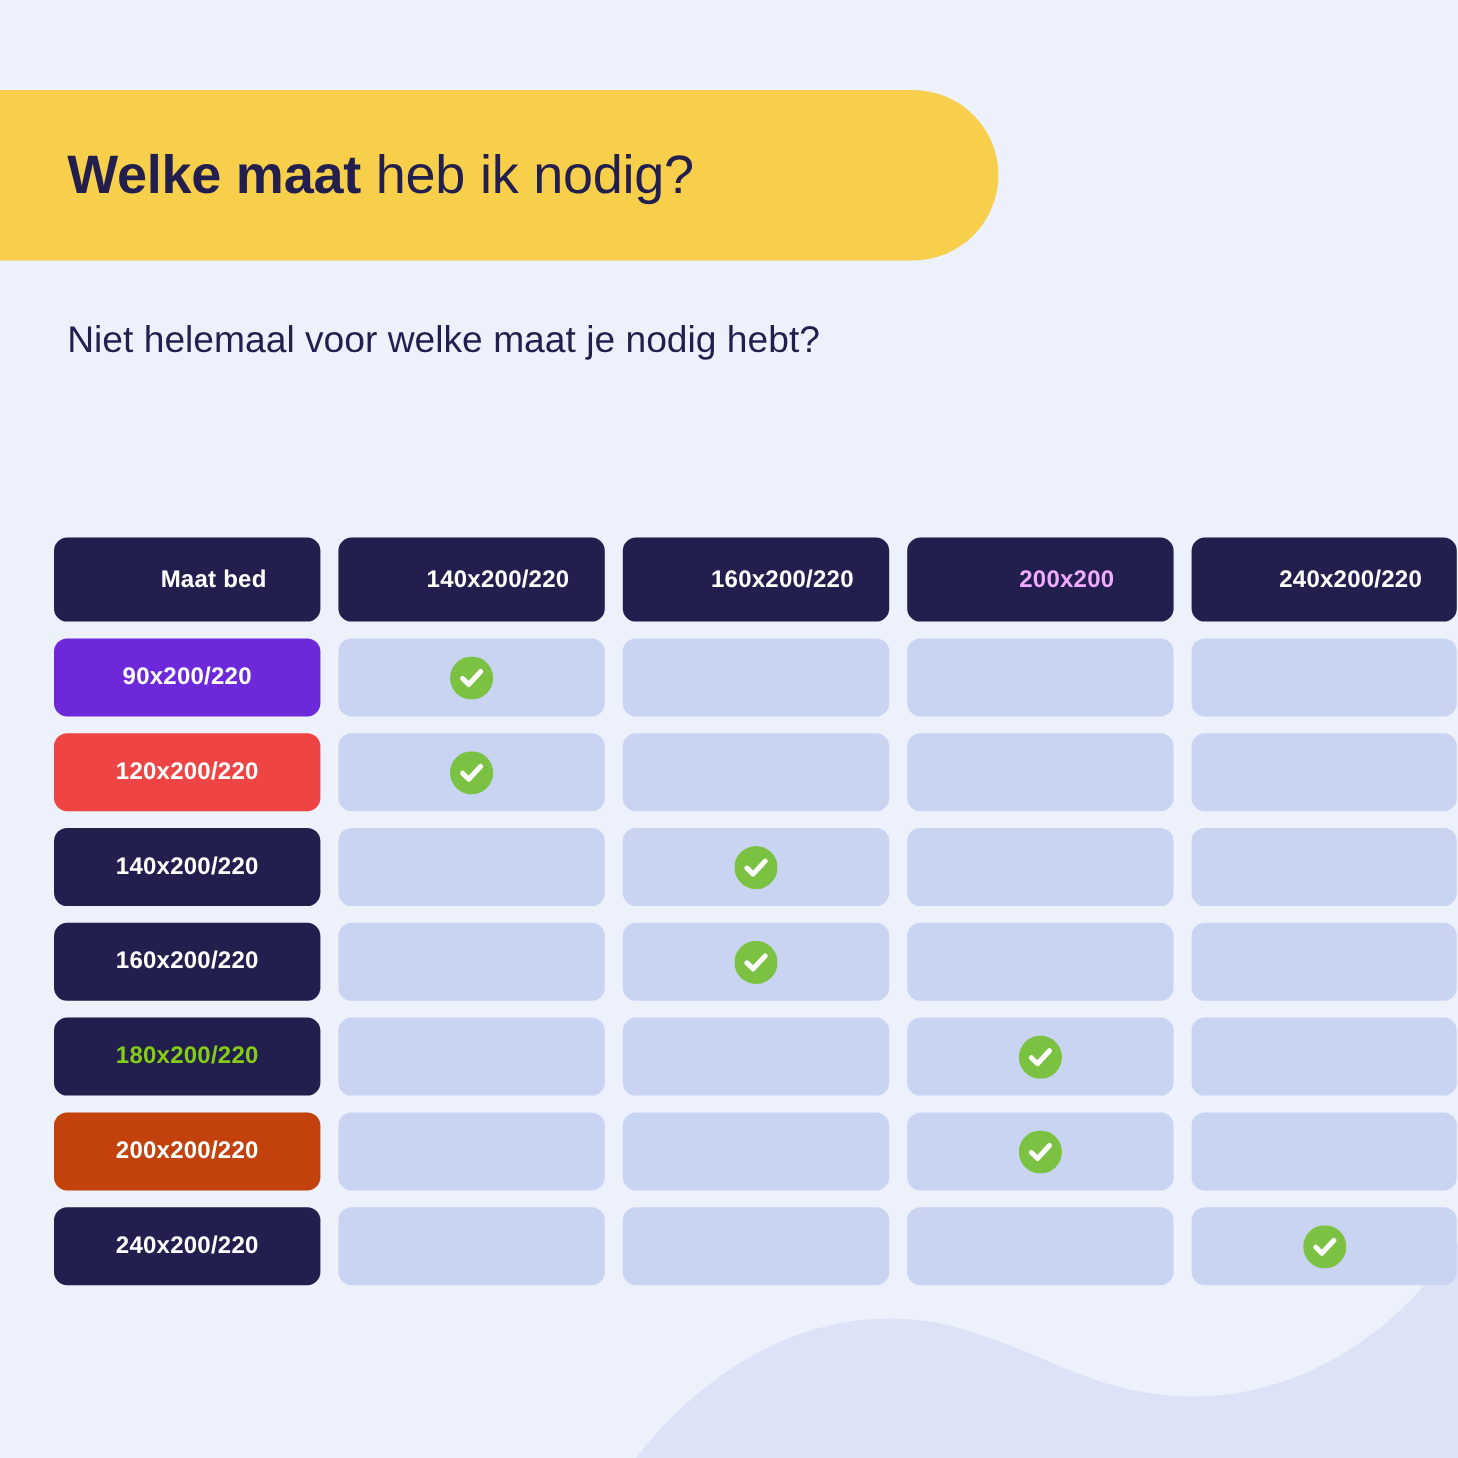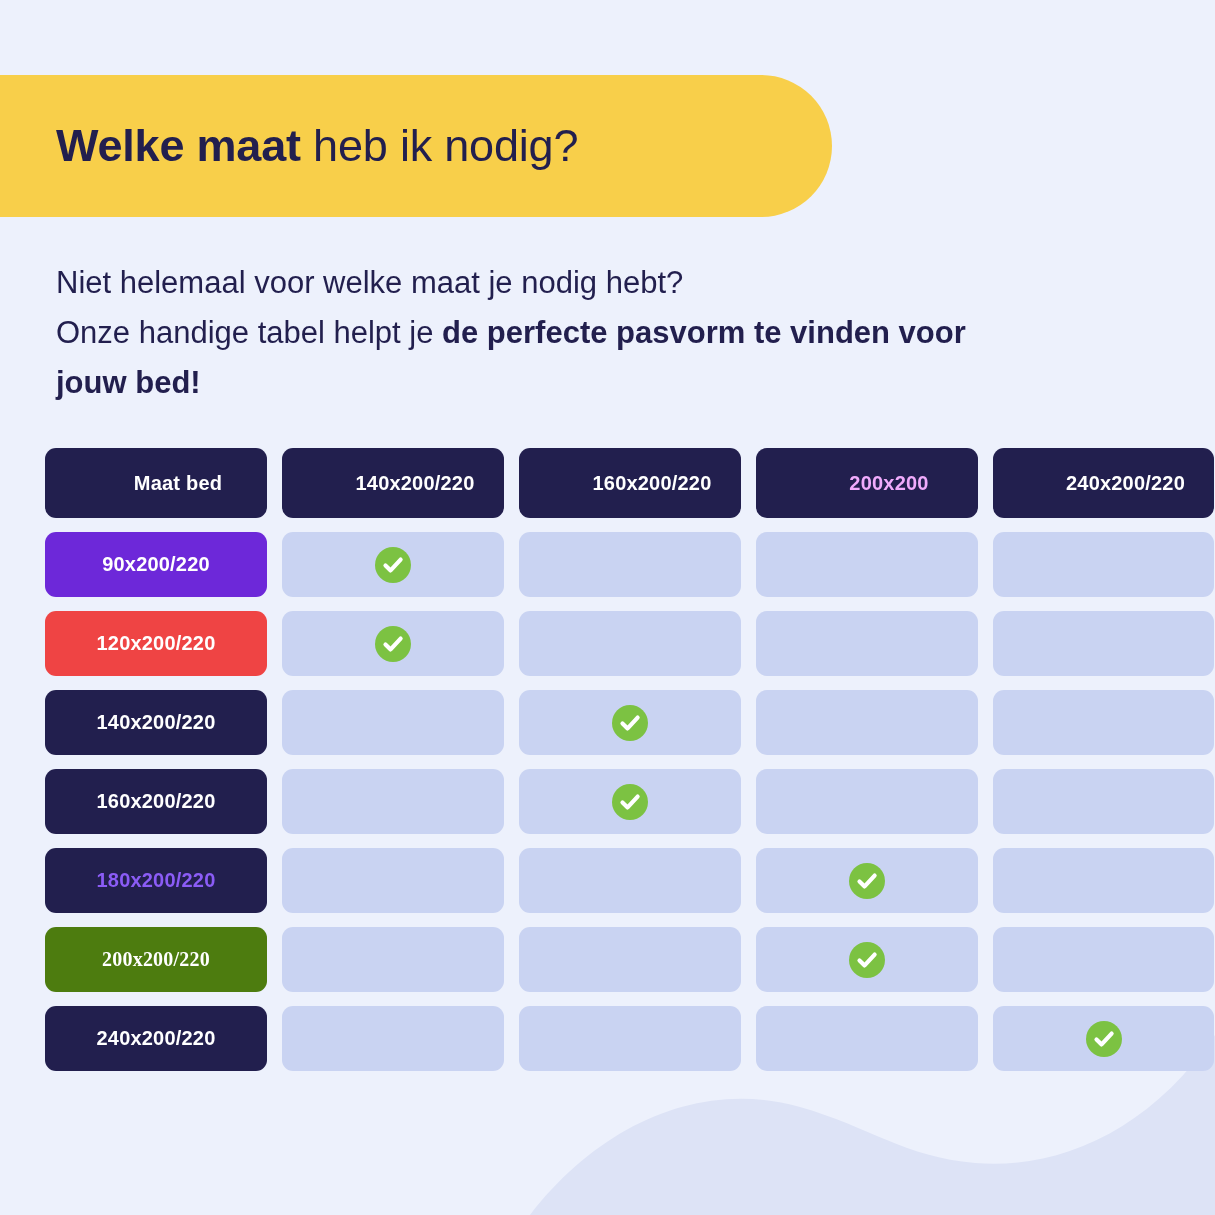--- a/index.html
+++ b/index.html
@@ -134,21 +134,20 @@
 </svg>
 
 <div id="page">
 
   <div id="title-banner" style="background: rgb(248, 207, 74);">
     <h1 id="page-title" style="color: rgb(34, 31, 78);"><span class="strong">Welke maat</span><span class="light"> heb ik nodig?</span></h1>
   </div>
 
   <div id="intro-block" style="color: rgb(34, 31, 78);">
     <div>Niet helemaal voor welke maat je nodig hebt?</div>
-    <div><span>Onze handige tabel helpt je </span><span class="em">de perfecte pasvorm te vinden voor jouw bed!</span></div>
   </div>
 
   <div id="size-table">
 
     <div class="table-row" id="table-header-row">
       <div class="header-cell" style="background: rgb(34, 31, 78); color: rgb(255, 255, 255);">Maat bed</div>
       <div class="header-cell" style="background: rgb(34, 31, 78); color: rgb(255, 255, 255);">140x200/220</div>
       <div class="header-cell" style="background: rgb(34, 31, 78); color: rgb(255, 255, 255);">160x200/220</div>
       <div class="header-cell" style="background: rgb(34, 31, 78); color: #f0abfc;">200x200</div>
       <div class="header-cell" style="background: rgb(34, 31, 78); color: rgb(255, 255, 255);">240x200/220</div>
@@ -257,48 +256,48 @@
             </svg>
           </div>
           <div class="data-cell" style="background: rgb(201, 211, 242);">
             <svg class="check-icon hidden" viewBox="0 0 36 36">
               <circle cx="18" cy="18" r="18" fill="#7cc242"></circle>
               <path d="M10.5 18.4 L15.6 23.4 L25.6 12.6" fill="none" stroke="#ffffff" stroke-width="4.2" stroke-linecap="round" stroke-linejoin="round"></path>
             </svg>
           </div>
         </div>
         <div class="table-row">
-          <div class="row-label" style="background: rgb(34, 31, 78); color: #8b5cf6;">180x200/220</div>
-          <div class="data-cell" style="background: rgb(201, 211, 242);">
-            <svg class="check-icon hidden" viewBox="0 0 36 36">
-              <circle cx="18" cy="18" r="18" fill="#7cc242"></circle>
-              <path d="M10.5 18.4 L15.6 23.4 L25.6 12.6" fill="none" stroke="#ffffff" stroke-width="4.2" stroke-linecap="round" stroke-linejoin="round"></path>
-            </svg>
-          </div>
-          <div class="data-cell" style="background: rgb(201, 211, 242);">
-            <svg class="check-icon hidden" viewBox="0 0 36 36">
-              <circle cx="18" cy="18" r="18" fill="#7cc242"></circle>
-              <path d="M10.5 18.4 L15.6 23.4 L25.6 12.6" fill="none" stroke="#ffffff" stroke-width="4.2" stroke-linecap="round" stroke-linejoin="round"></path>
-            </svg>
-          </div>
-          <div class="data-cell" style="background: rgb(201, 211, 242);">
-            <svg class="check-icon" viewBox="0 0 36 36">
-              <circle cx="18" cy="18" r="18" fill="#7cc242"></circle>
-              <path d="M10.5 18.4 L15.6 23.4 L25.6 12.6" fill="none" stroke="#ffffff" stroke-width="4.2" stroke-linecap="round" stroke-linejoin="round"></path>
-            </svg>
-          </div>
-          <div class="data-cell" style="background: rgb(201, 211, 242);">
-            <svg class="check-icon hidden" viewBox="0 0 36 36">
-              <circle cx="18" cy="18" r="18" fill="#7cc242"></circle>
-              <path d="M10.5 18.4 L15.6 23.4 L25.6 12.6" fill="none" stroke="#ffffff" stroke-width="4.2" stroke-linecap="round" stroke-linejoin="round"></path>
-            </svg>
-          </div>
-        </div>
-        <div class="table-row">
-          <div class="row-label" style="background: #4d7c0f; color: rgb(255, 255, 255); font-family: Liberation Serif, serif;">200x200/220</div>
+          <div class="row-label" style="background: rgb(34, 31, 78); color: #84cc16;">180x200/220</div>
+          <div class="data-cell" style="background: rgb(201, 211, 242);">
+            <svg class="check-icon hidden" viewBox="0 0 36 36">
+              <circle cx="18" cy="18" r="18" fill="#7cc242"></circle>
+              <path d="M10.5 18.4 L15.6 23.4 L25.6 12.6" fill="none" stroke="#ffffff" stroke-width="4.2" stroke-linecap="round" stroke-linejoin="round"></path>
+            </svg>
+          </div>
+          <div class="data-cell" style="background: rgb(201, 211, 242);">
+            <svg class="check-icon hidden" viewBox="0 0 36 36">
+              <circle cx="18" cy="18" r="18" fill="#7cc242"></circle>
+              <path d="M10.5 18.4 L15.6 23.4 L25.6 12.6" fill="none" stroke="#ffffff" stroke-width="4.2" stroke-linecap="round" stroke-linejoin="round"></path>
+            </svg>
+          </div>
+          <div class="data-cell" style="background: rgb(201, 211, 242);">
+            <svg class="check-icon" viewBox="0 0 36 36">
+              <circle cx="18" cy="18" r="18" fill="#7cc242"></circle>
+              <path d="M10.5 18.4 L15.6 23.4 L25.6 12.6" fill="none" stroke="#ffffff" stroke-width="4.2" stroke-linecap="round" stroke-linejoin="round"></path>
+            </svg>
+          </div>
+          <div class="data-cell" style="background: rgb(201, 211, 242);">
+            <svg class="check-icon hidden" viewBox="0 0 36 36">
+              <circle cx="18" cy="18" r="18" fill="#7cc242"></circle>
+              <path d="M10.5 18.4 L15.6 23.4 L25.6 12.6" fill="none" stroke="#ffffff" stroke-width="4.2" stroke-linecap="round" stroke-linejoin="round"></path>
+            </svg>
+          </div>
+        </div>
+        <div class="table-row">
+          <div class="row-label" style="background: #c2410c; color: rgb(255, 255, 255);">200x200/220</div>
           <div class="data-cell" style="background: rgb(201, 211, 242);">
             <svg class="check-icon hidden" viewBox="0 0 36 36">
               <circle cx="18" cy="18" r="18" fill="#7cc242"></circle>
               <path d="M10.5 18.4 L15.6 23.4 L25.6 12.6" fill="none" stroke="#ffffff" stroke-width="4.2" stroke-linecap="round" stroke-linejoin="round"></path>
             </svg>
           </div>
           <div class="data-cell" style="background: rgb(201, 211, 242);">
             <svg class="check-icon hidden" viewBox="0 0 36 36">
               <circle cx="18" cy="18" r="18" fill="#7cc242"></circle>
               <path d="M10.5 18.4 L15.6 23.4 L25.6 12.6" fill="none" stroke="#ffffff" stroke-width="4.2" stroke-linecap="round" stroke-linejoin="round"></path>

